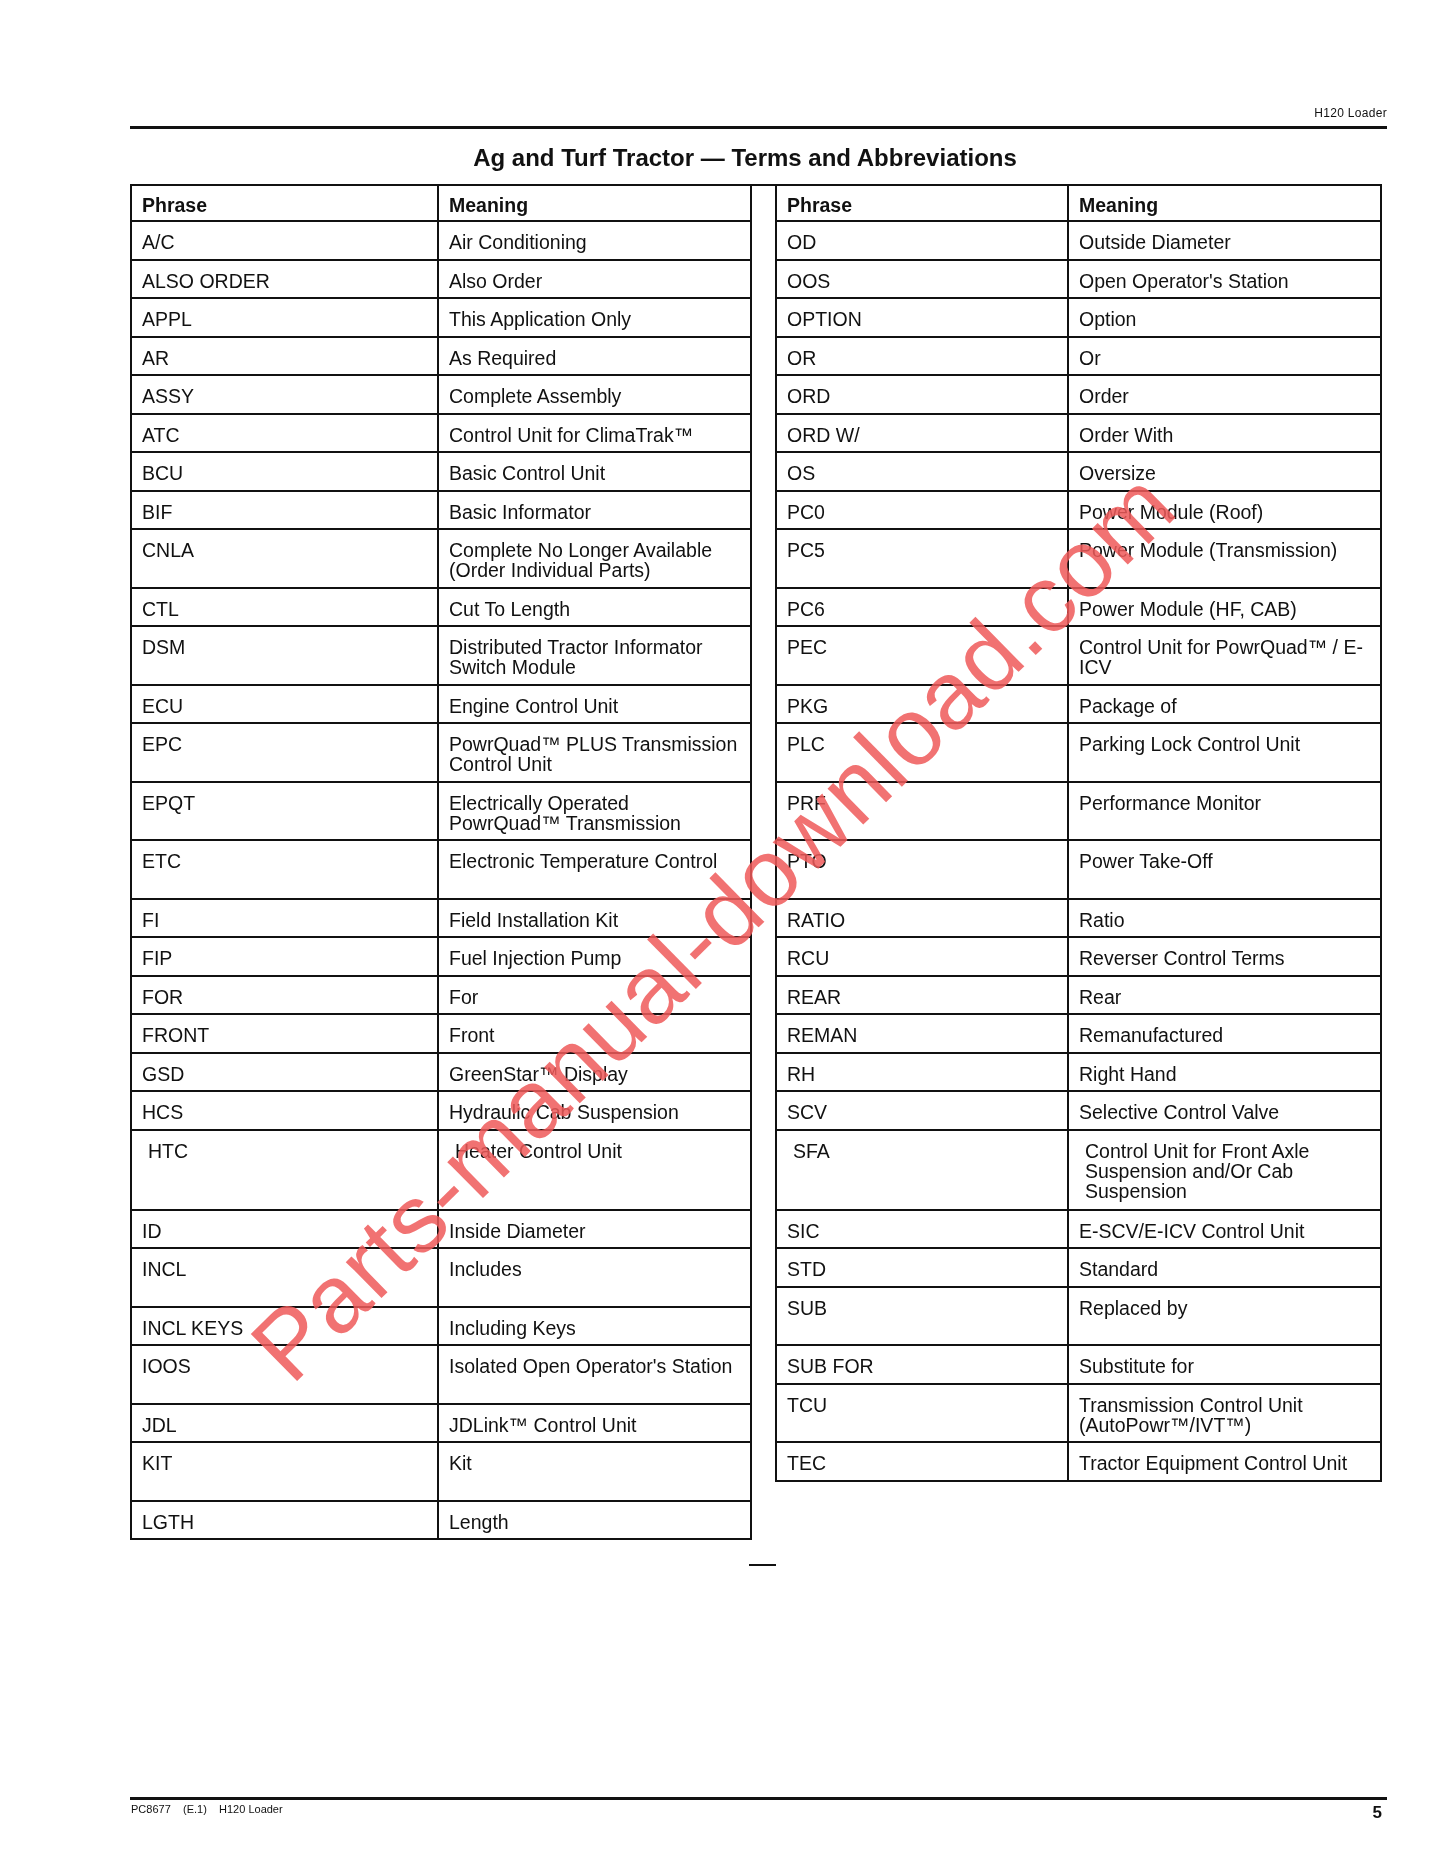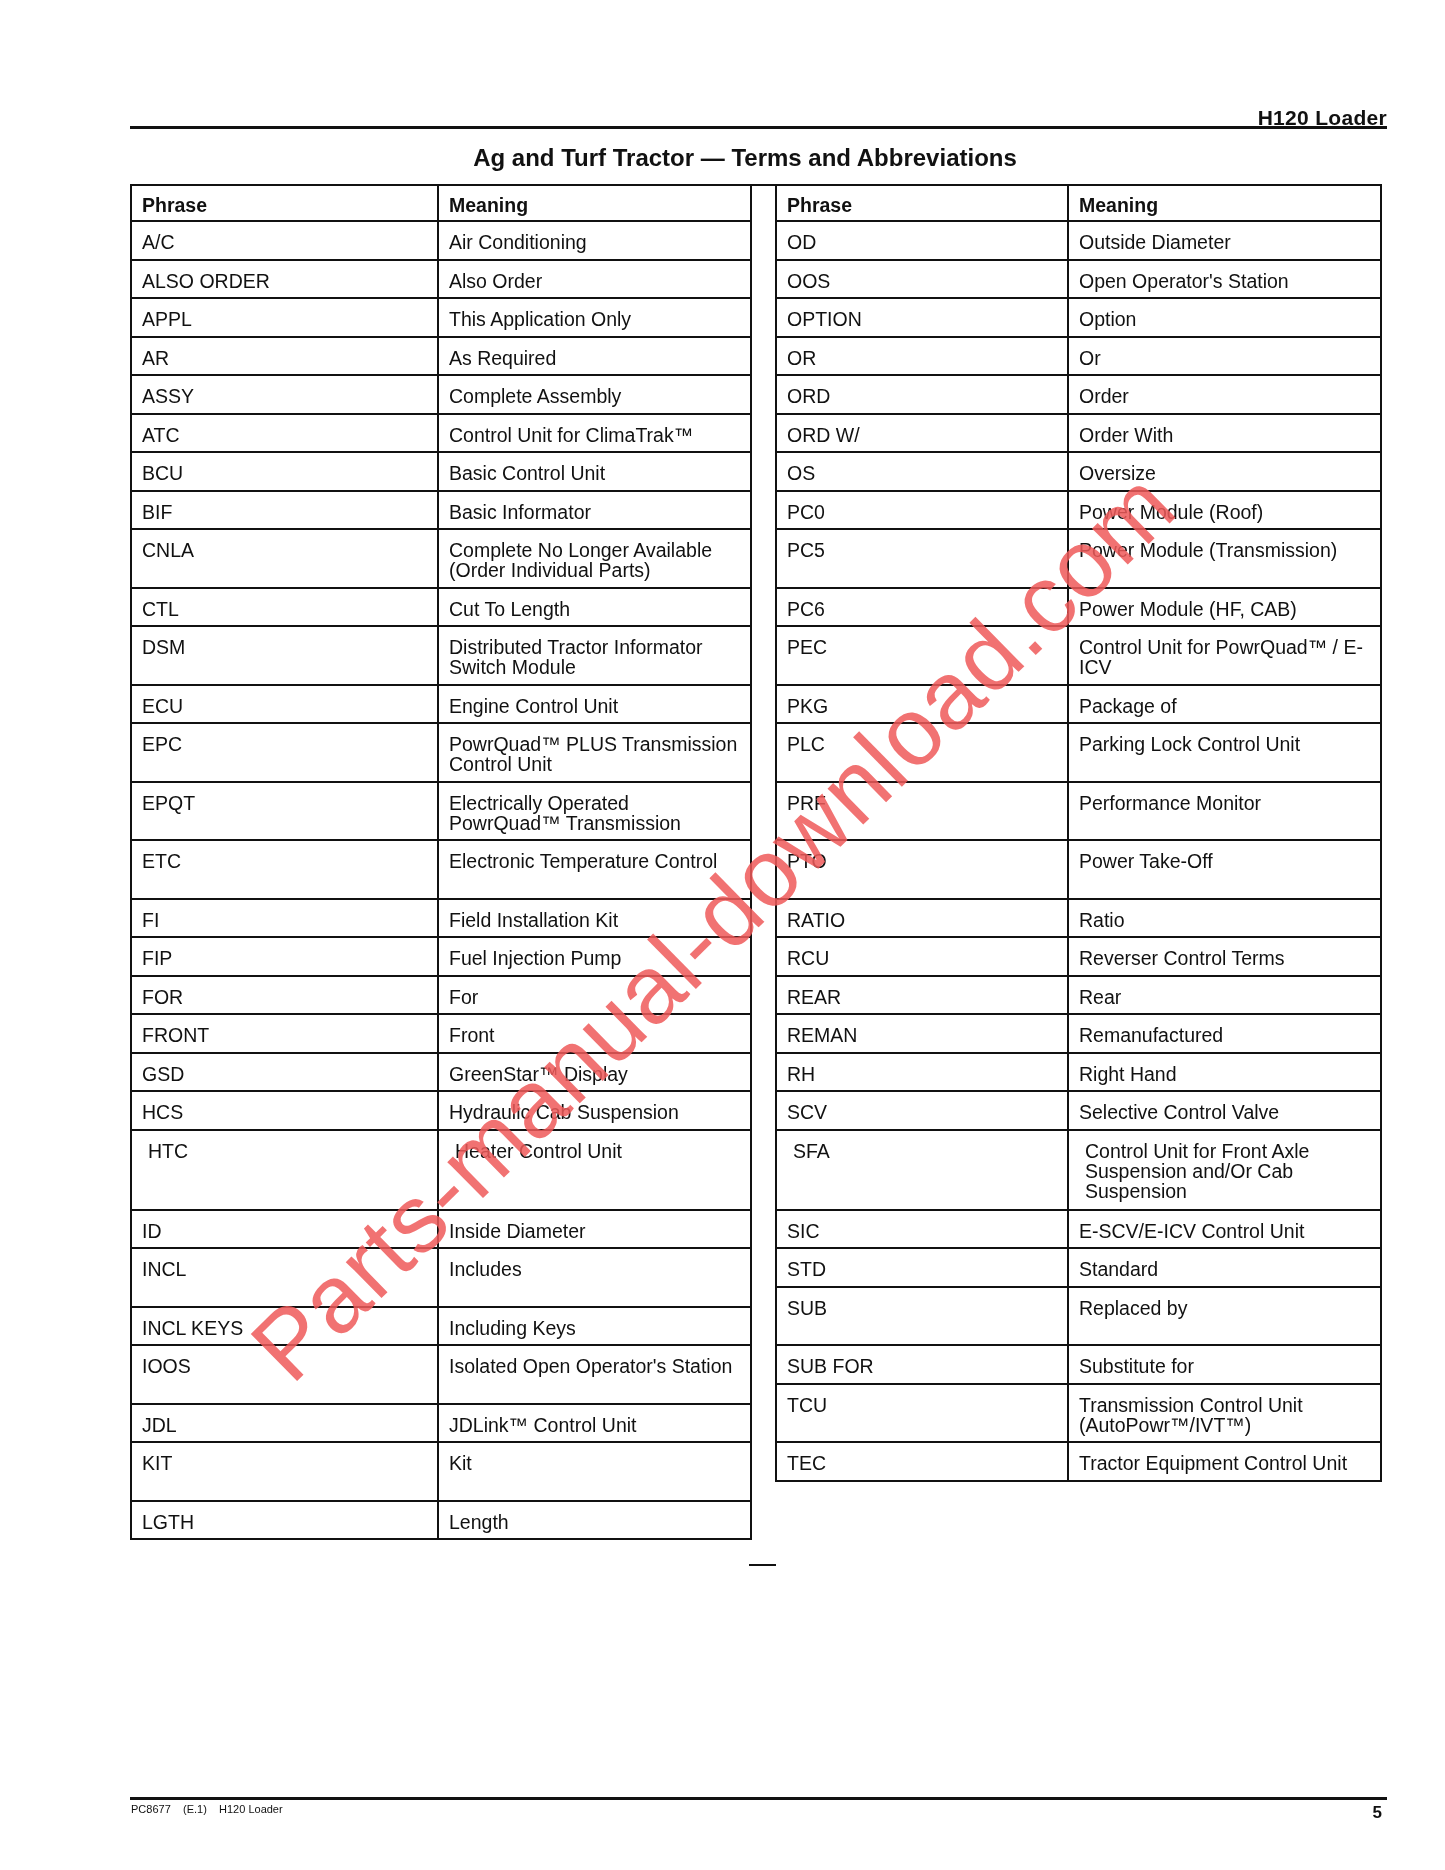--- a/index.html
+++ b/index.html
@@ -1,18 +1,18 @@
 <!DOCTYPE html>
 <html><head>
 <meta charset="utf-8">
 <style>
   html, body { margin:0; padding:0; background:#ffffff; }
   body { width:1445px; height:1870px; position:relative; overflow:hidden;
          font-family:"Liberation Sans", "DejaVu Sans", sans-serif; color:#111; }
-  .hdr-label { position:absolute; right:58px; top:106px; font-weight:bold; font-size:21px; letter-spacing:0.3px; }
+  .hdr-label { position:absolute; right:58px; top:106px; font-weight:normal; font-size:12px; letter-spacing:0.3px; }
   .hdr-rule { position:absolute; left:130px; width:1257px; top:126px; height:3px; background:#111; }
   .page-title { position:absolute; left:0; width:1490px; top:144px; text-align:center; font-weight:bold; font-size:24px; }
   .tbl { position:absolute; top:184px; border-collapse:collapse; table-layout:fixed; }
   .tbl td, .tbl th { border:2.5px solid #111; padding:0 10px; vertical-align:top; font-size:19.5px; line-height:20px; text-align:left; }
   .tbl th { font-weight:bold; height:36px; padding-top:9px; box-sizing:border-box; }
   .tbl td { padding-top:10px; box-sizing:border-box; }
   .tbl tr.r1 td { height:38.5px; }
   .tbl tr.r2 td { height:58.5px; }
   .tbl tr.r3 td { height:80px;padding-left:16px; }
   #tableLeft { left:130px; width:620px; }

